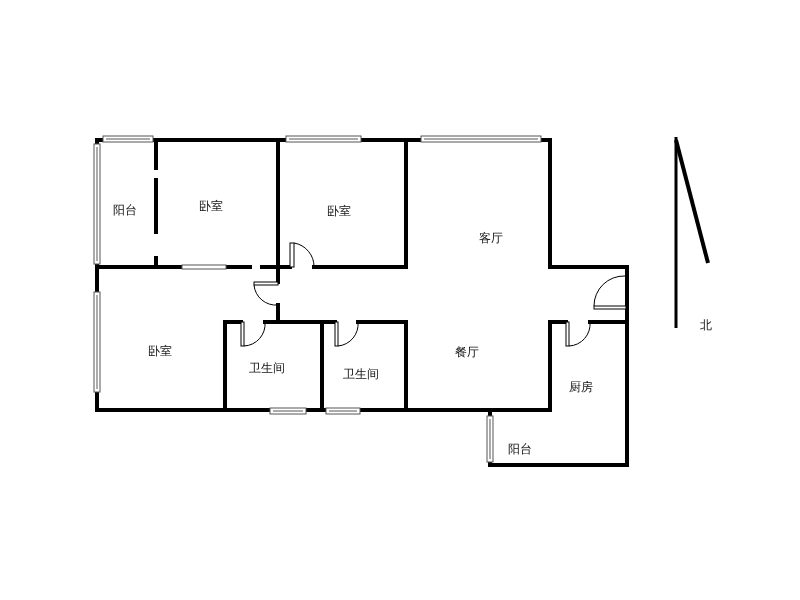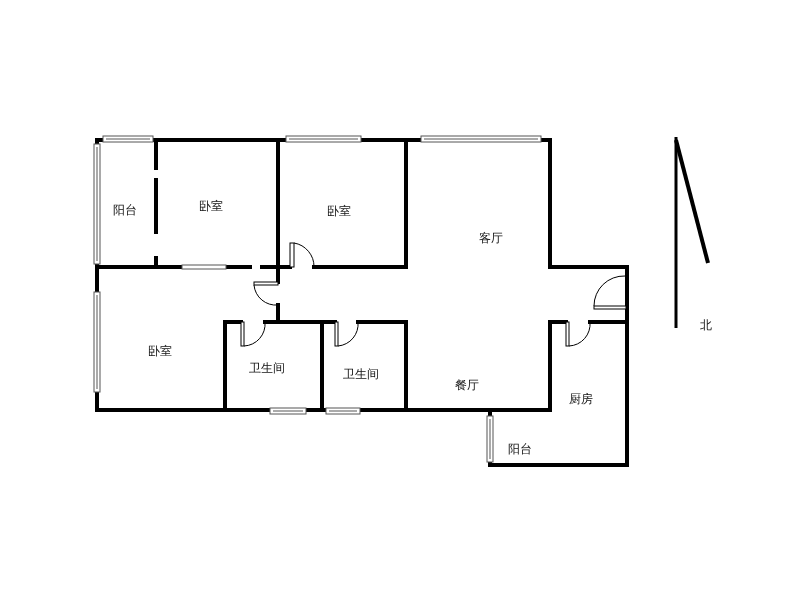--- a/index.html
+++ b/index.html
@@ -100,16 +100,16 @@
   </g>
 </svg>
 
 <div class="label" style="left:125px;top:210px">阳台</div>
 <div class="label" style="left:211px;top:206px">卧室</div>
 <div class="label" style="left:339px;top:211px">卧室</div>
 <div class="label" style="left:491px;top:238px">客厅</div>
 <div class="label" style="left:160px;top:351px">卧室</div>
 <div class="label" style="left:267px;top:368px">卫生间</div>
 <div class="label" style="left:361px;top:374px">卫生间</div>
-<div class="label" style="left:467px;top:385px">餐厅</div>
-<div class="label" style="left:581px;top:399px">厨房</div>
+<div class="label" style="left:467px;top:352px">餐厅</div>
+<div class="label" style="left:581px;top:387px">厨房</div>
 <div class="label" style="left:520px;top:449px">阳台</div>
 <div class="label" style="left:706px;top:325px">北</div>
 
 </body></html>

